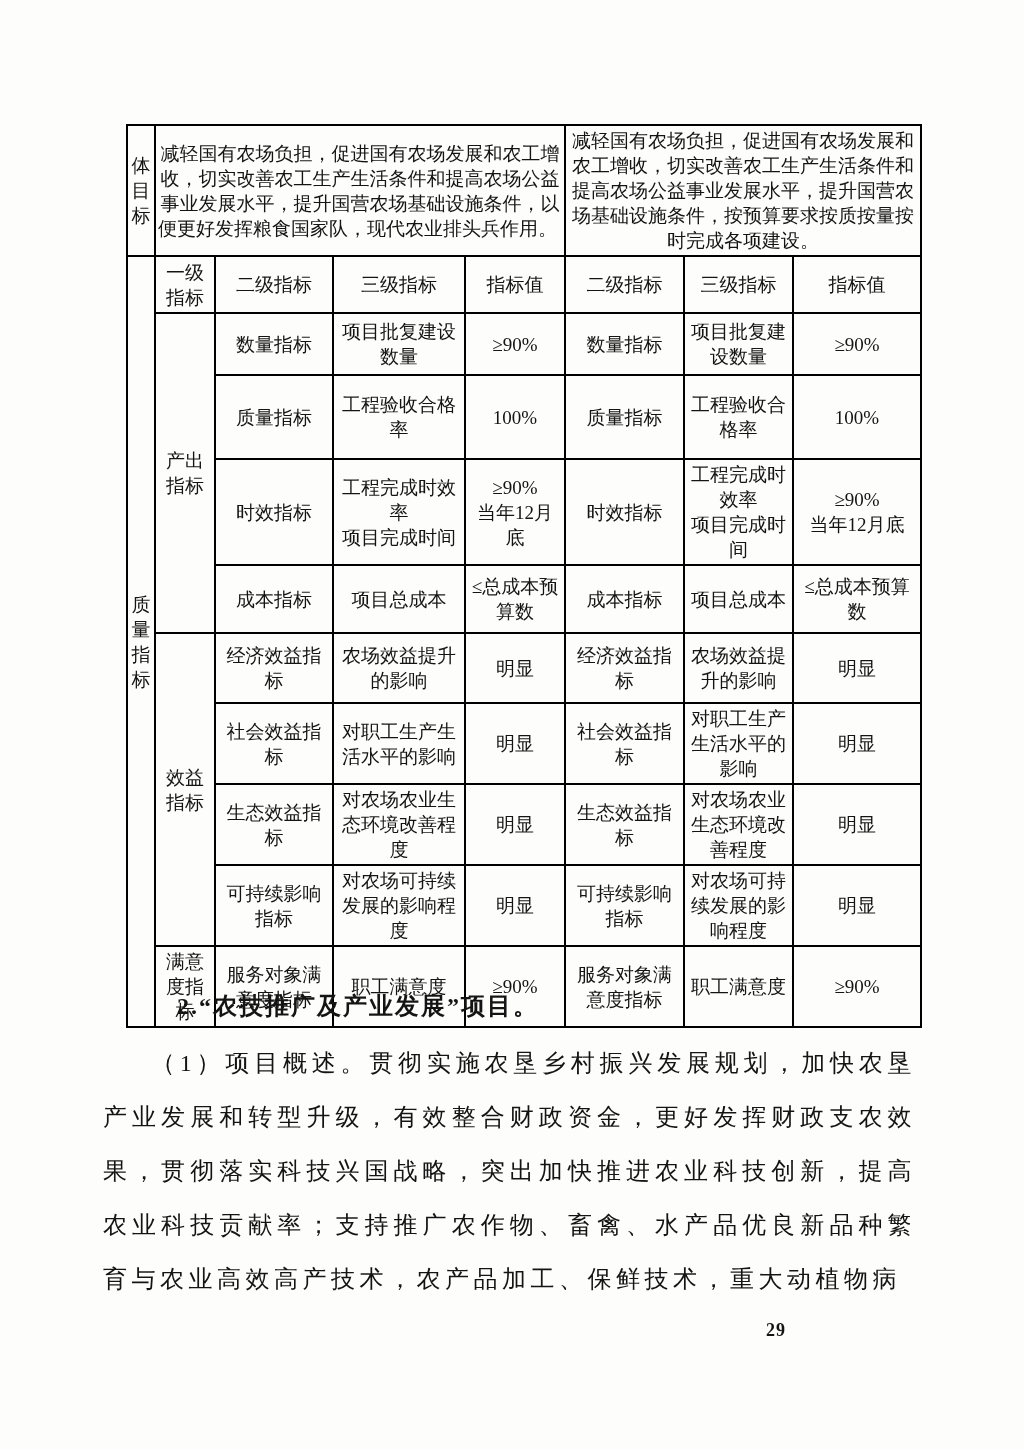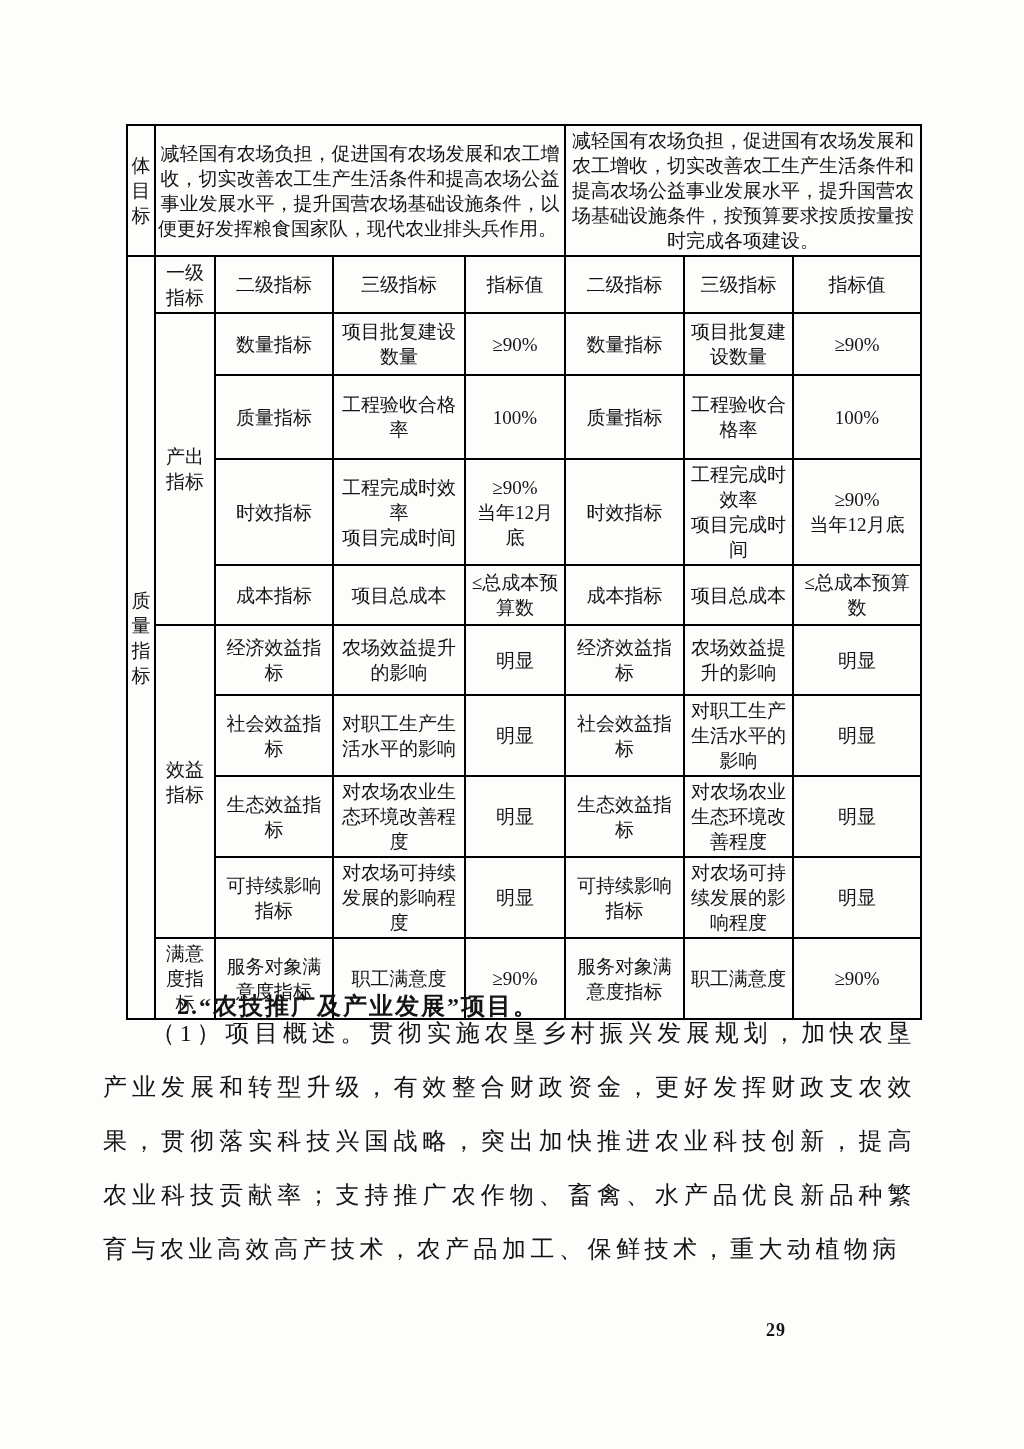--- a/index.html
+++ b/index.html
@@ -27,29 +27,29 @@
   .c-goal-right { text-align:justify; text-align-last:center; line-height:21px; padding:3px 4px; }
   
   .c-group { word-break:break-all; padding:2px 10px; line-height:26px;border-radius:21px; }
   .c-hd    { padding:2px 10px; word-break:break-all; line-height:24px; }
   .c-hd4   { padding:2px 2px; }
   .c-l2  { padding:2px 1px; word-break:break-all; }
   .c-l3  { text-align:left; padding:2px 3px; word-break:break-all; white-space:pre-line; }
   .c-val { padding:2px 1px; white-space:pre-line; }
   
   .r-goal{height:128px}.r-head{height:57px}
-  .r1{height:62px}.r2{height:84px}.r3{height:96px}.r4{height:60px}.r5{height:70px}
+  .r1{height:62px}.r2{height:84px}.r3{height:96px}.r4{height:68px}.r5{height:70px}
   .r6{height:76px}.r7{height:78px}.r8{height:74px}.r9{height:73px}
   
   .section-heading {
     position:absolute; left:105px; top:990px; width:815px;
     padding-left:72px; font-size:24px; font-weight:bold; letter-spacing:2px;
   }
   .body-para {
-    position:absolute; left:103px; top:1006px; width:813px;
+    position:absolute; left:103px; top:1036px; width:813px;
     font-size:24px; line-height:54px; letter-spacing:4.5px;
     text-align:justify; text-align-last:left; text-indent:2em;
   }
   .page-number {
     position:absolute; left:766px; top:1320px;
     font-size:18px; font-weight:bold; letter-spacing:1px;
   }
 </style>
 </head>
 <body>

